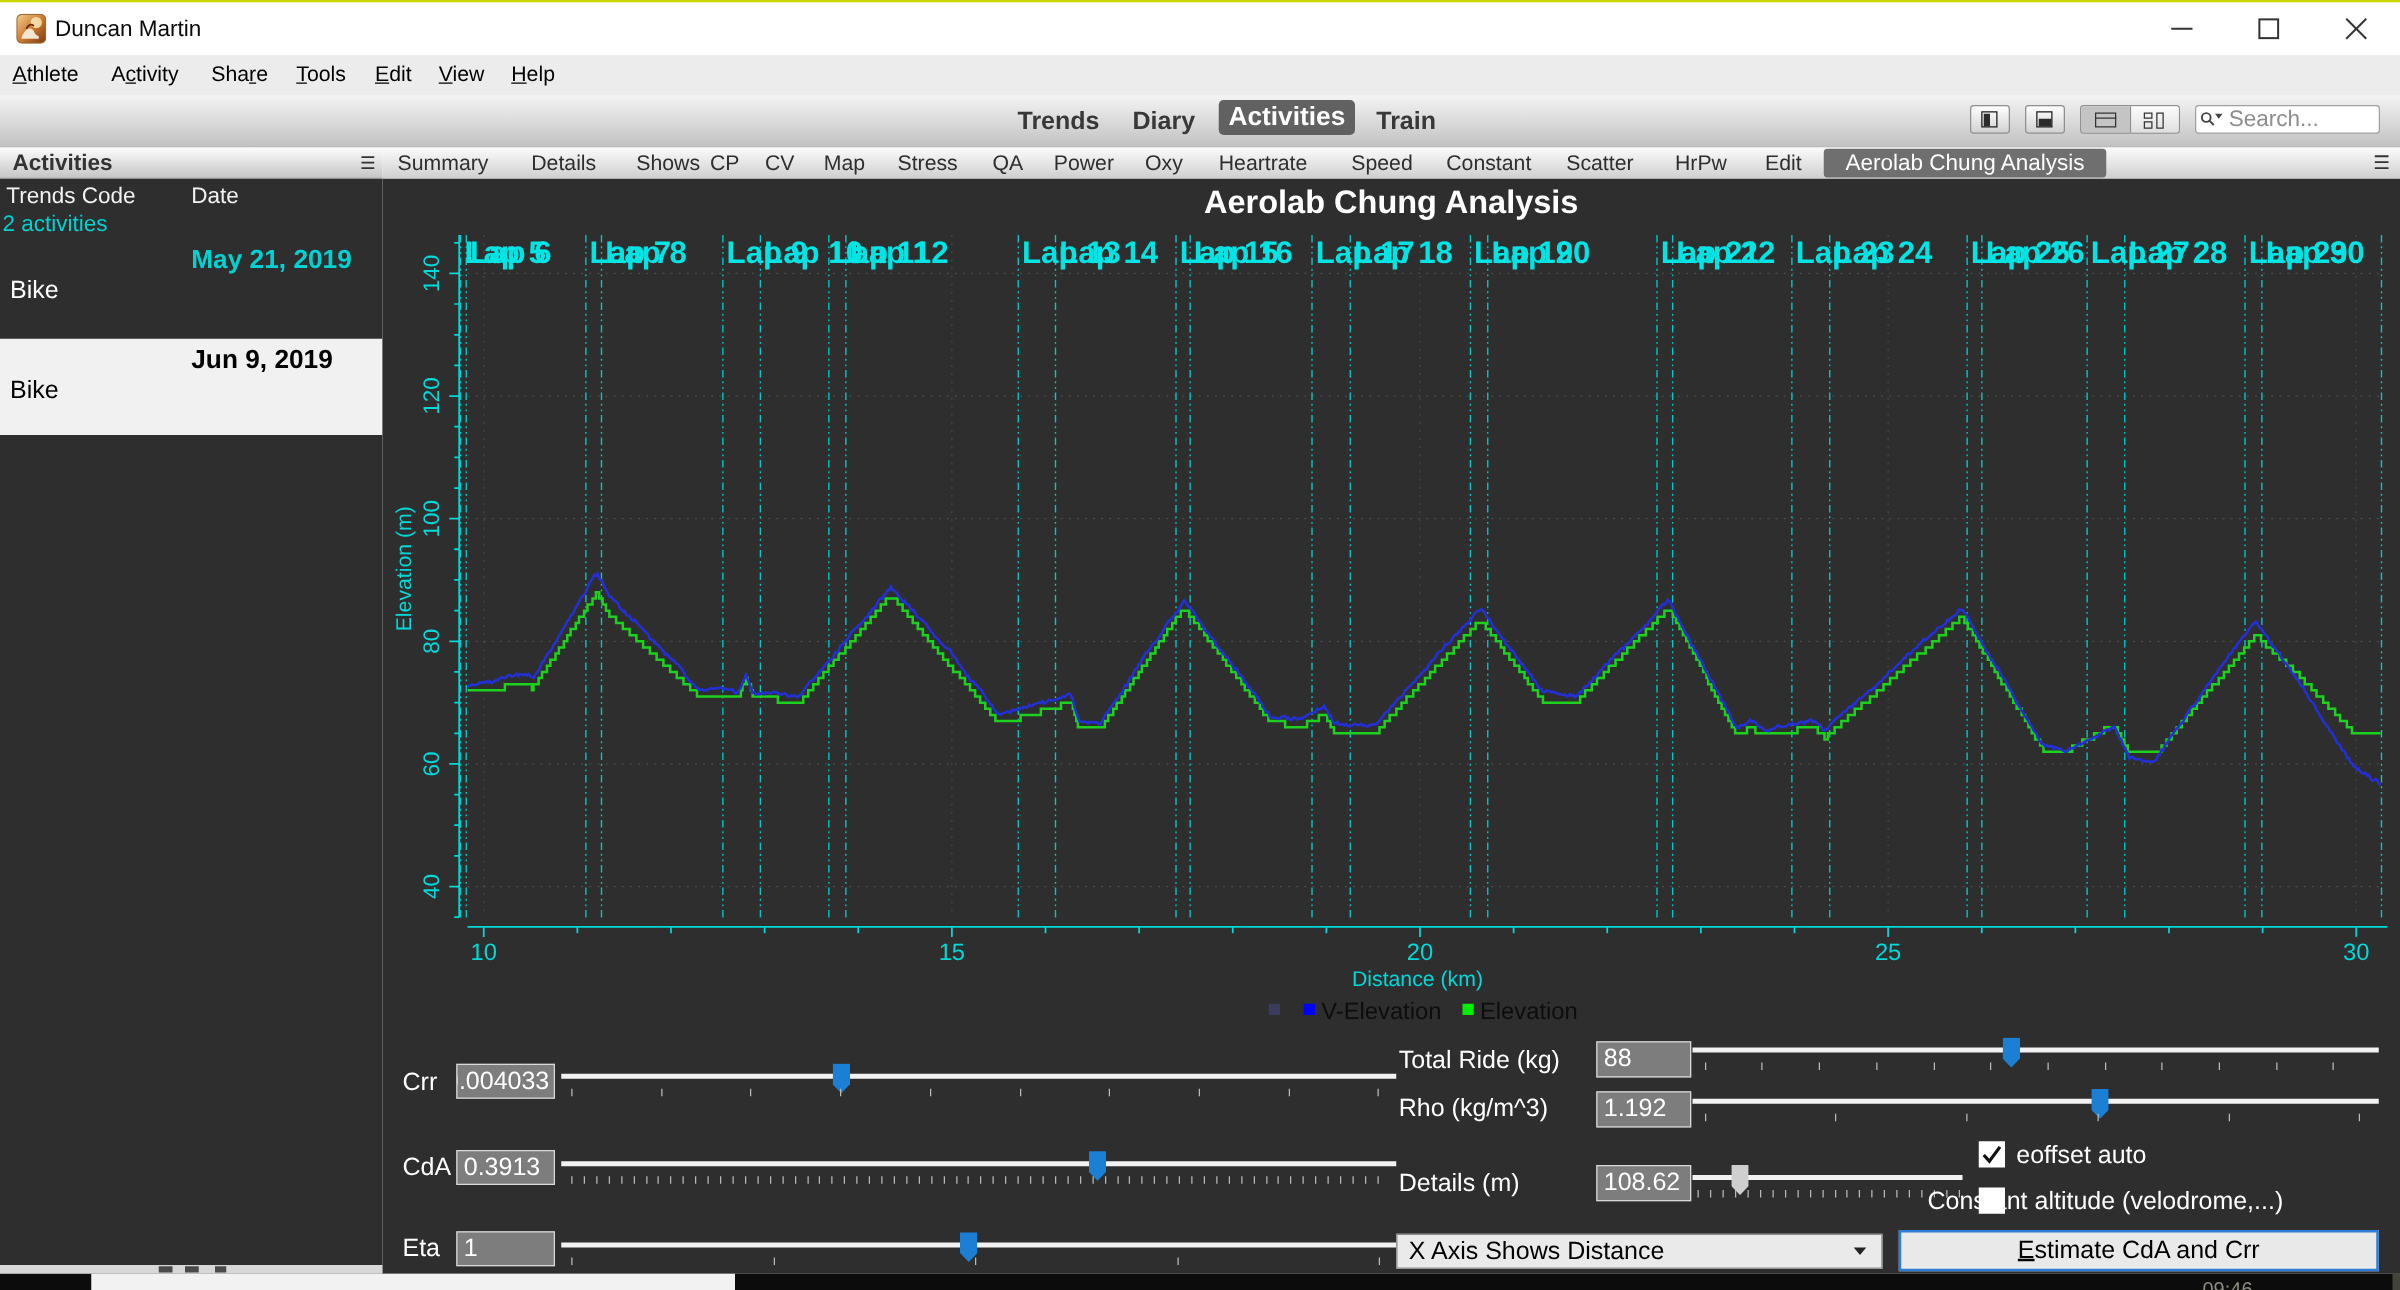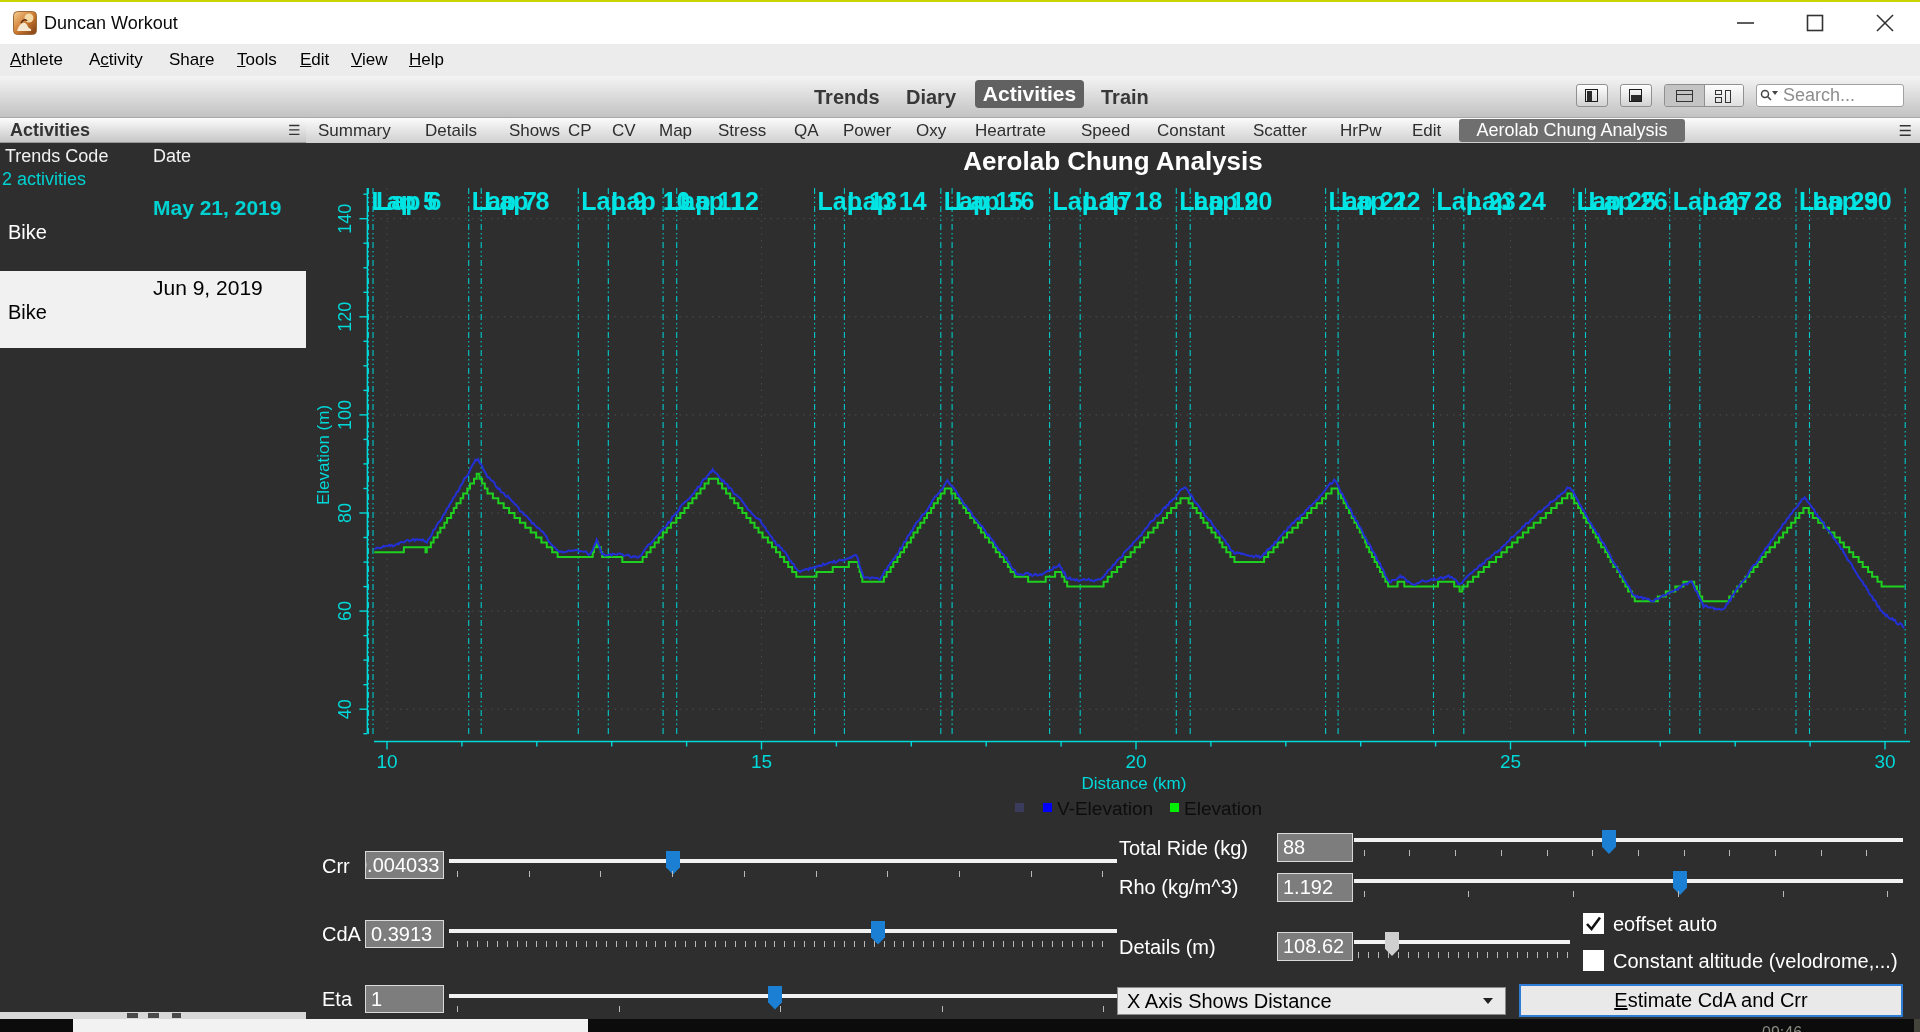--- a/index.html
+++ b/index.html
@@ -19,21 +19,21 @@
    <stop offset="0" stop-color="#f4cf92"></stop>
           <stop offset="0.5" stop-color="#cf7a30"></stop>
           <stop offset="1" stop-color="#7a3d14"></stop>
         </linearGradient>
       </defs>
   <rect x="0.5" y="0.5" width="23" height="23" rx="4" fill="url(#gc)" stroke="#9a6a3a"></rect>
   <circle cx="16" cy="7" r="4.5" fill="#f8e3b0" opacity="0.9"></circle>
   <path d="M4 20 C6 13 10 11 12 12 C15 13 14 17 18 18 L18 20 Z" fill="#f3e7cf"></path>
   <path d="M8 12 C10 8 13 8 14 10" fill="none" stroke="#5c2d10" stroke-width="1.4"></path>
  </svg>
- <span class="abs" style="left:44px;top:0;line-height:42px;font-size:18px;color:#0a0a0a">Duncan Workout</span>
+ <span class="abs" style="left:44px;top:0;line-height:42px;font-size:18px;color:#0a0a0a">Duncan Martin</span>
  <svg class="abs" style="left:1730px;top:0" width="180" height="42" viewBox="0 0 180 42">
   <line x1="7" y1="21" x2="24" y2="21" stroke="#333" stroke-width="1.6"></line>
   <rect x="77.5" y="13.5" width="15" height="15" fill="none" stroke="#333" stroke-width="1.6"></rect>
   <line x1="147" y1="13" x2="163" y2="29" stroke="#333" stroke-width="1.6"></line>
   <line x1="163" y1="13" x2="147" y2="29" stroke="#333" stroke-width="1.6"></line>
  </svg>
 </div>
 
 <div class="abs" style="left:0;top:44px;width:1920px;height:32px;background:#ececec">
 <span class="mitem" style="left:10px"><u>A</u>thlete</span>
@@ -104,21 +104,21 @@
  <span class="abs" style="left:10px;top:0;font-weight:bold;font-size:18px;color:#333;line-height:25px">Activities</span>
  <span class="abs" style="left:288px;top:0;font-size:14px;color:#333;line-height:25px">☰</span>
 </div>
 <div class="abs" style="left:0;top:143px;width:306px;height:869px;background:#2e2e2e">
  <span class="abs" style="left:5px;top:3px;font-size:18px;color:#f2f2f2">Trends Code</span>
  <span class="abs" style="left:153px;top:3px;font-size:18px;color:#f2f2f2">Date</span>
  <span class="abs" style="left:2px;top:26px;font-size:18px;color:#00d2d2">2 activities</span>
  <span class="abs" style="left:153px;top:53px;font-size:21px;font-weight:bold;color:#00d2d2">May 21, 2019</span>
  <span class="abs" style="left:8px;top:78px;font-size:20px;color:#fff">Bike</span>
  <div class="abs" style="left:0;top:128px;width:306px;height:77px;background:#f1f1f1">
-  <span class="abs" style="left:153px;top:5px;font-size:21px;font-weight:normal;color:#000">Jun 9, 2019</span>
+  <span class="abs" style="left:153px;top:5px;font-size:21px;font-weight:bold;color:#000">Jun 9, 2019</span>
   <span class="abs" style="left:8px;top:30px;font-size:20px;color:#000">Bike</span>
  </div>
 </div>
 <div class="abs" style="left:0;top:1012px;width:306px;height:7px;background:#d8d8d8">
  <div class="abs" style="left:127px;top:1px;width:11px;height:5px;background:#4a4a4a"></div>
  <div class="abs" style="left:148px;top:1px;width:11px;height:5px;background:#4a4a4a"></div>
  <div class="abs" style="left:172px;top:1px;width:9px;height:5px;background:#4a4a4a"></div>
 </div>
 
 <div class="abs" style="left:306px;top:143px;width:1614px;height:876px;background:#2e2e2e">
@@ -400,21 +400,21 @@
 <div style="position:absolute;left:1537.1px;top:952px;width:1px;height:6px;background:#b9b9b9"></div>
 <div style="position:absolute;left:1547.1px;top:952px;width:1px;height:6px;background:#b9b9b9"></div>
 <div style="position:absolute;left:1557.0px;top:952px;width:1px;height:6px;background:#b9b9b9"></div>
 <div style="position:absolute;left:1567.0px;top:952px;width:1px;height:6px;background:#b9b9b9"></div>
 <div style="position:absolute;left:1583px;top:913px;width:21px;height:21px;background:#fff">
 <svg width="21" height="21">
       <polyline points="4,11 8.5,16 17,4.5" fill="none" stroke="#111" stroke-width="2.6"></polyline>
     </svg></div>
 <div class="lbl" style="left:1613px;top:913px">eoffset auto</div>
 <div style="position:absolute;left:1583px;top:950px;width:21px;height:21px;background:#fff"></div>
-<div class="lbl" style="left:1613px;top:950px">Constant altitude (velodrome,...)</div>
+<div class="lbl" style="left:1542px;top:950px">Constant altitude (velodrome,...)</div>
 <div style="position:absolute;left:1117px;top:987px;width:389px;height:28px;background:#eaeaea;border:1px solid #8a8a8a;box-sizing:border-box;color:#000;font-size:20px;line-height:26px;padding-left:9px">X Axis Shows Distance<span style="position:absolute;right:12px;top:10px;width:0;height:0;border-left:5px solid transparent;border-right:5px solid transparent;border-top:6px solid #222"></span></div>
 <div style="position:absolute;left:1519px;top:984px;width:384px;height:33px;background:#e9e9e9;border:2px solid #2e7cd6;box-sizing:border-box;color:#000;font-size:20px;line-height:28px;text-align:center"><span style="text-decoration:underline">E</span>stimate CdA and Crr</div>
 
 <div class="abs" style="left:0;top:1019px;width:1920px;height:13px;background:#0c0c0c">
  <div class="abs" style="left:73px;top:0;width:515px;height:13px;background:#f2f2f2"></div>
  <span class="abs" style="left:1762px;top:5px;font-size:16px;color:#8a8a80">09:46</span>
  <div class="abs" style="left:1914px;top:0;width:6px;height:13px;background:#44443a"></div>
 </div>
 
 </body></html>

